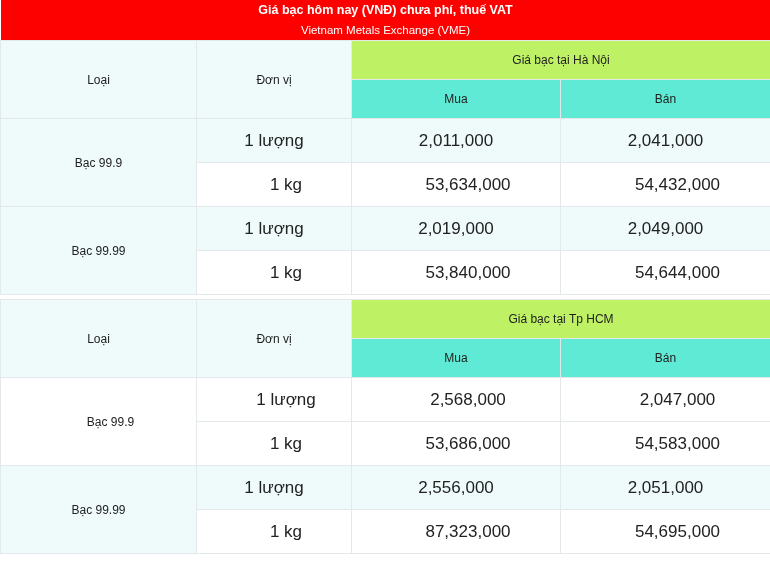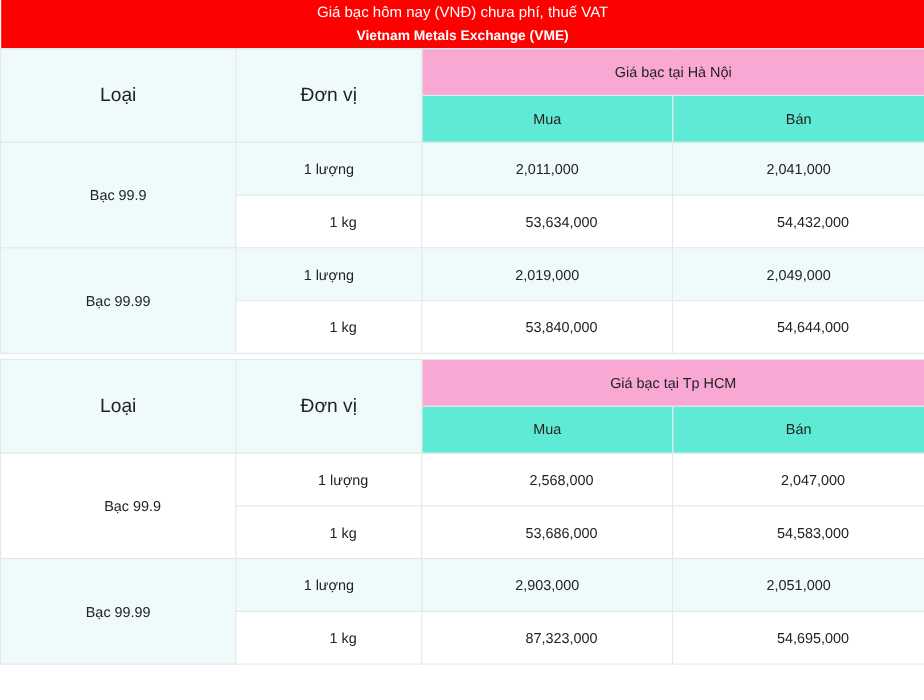--- a/index.html
+++ b/index.html
@@ -27,39 +27,39 @@
   }
   
   .banner {
     background: #fd0000;
     color: #ffffff;
     padding: 10px 6px 12px 6px;
     border: none !important;
   }
   .banner .line1 {
     font-size: 12.5px;
-    font-weight: normal;
+    font-weight: bold;
     line-height: 20px;
   }
   .banner .line2 {
     font-size: 11.5px;
-    font-weight: bold;
+    font-weight: normal;
     line-height: 20px;
   }
   
   .hdr {
-    background: #f9a8d4;
+    background: #bef264;
     font-weight: bold;
     font-size: 12px;
     height: 38px;
   }
   .hdr-tall {
     background: #effbfb;
     font-weight: bold;
-    font-size: 16px;
+    font-size: 12px;
     margin-top: 32px;
   }
   .sub {
     background: #5eead4;
     font-weight: bold;
     font-size: 12px;
     height: 38px;
   }
   
   .type-cell {
@@ -68,21 +68,21 @@
     margin-left: 48px;
   }
   .row-alt td {
     background: #effbfb;
   }
   .row-plain td {
     background: #ffffff;
     padding-left: 24px;
   }
   .unit, .val {
-    font-size: 12px;
+    font-size: 17px;
     height: 43px;
   }
   .spacer-row td {
     border: none;
     height: 4px;
     background: #ffffff;
   }
   col.c1 { width: 196px; }
   col.c2 { width: 155px; }
   col.c3 { width: 209px; }
@@ -163,21 +163,21 @@
     </tr>
     <tr class="row-plain">
       <td class="unit">1 kg</td>
       <td class="val">53,686,000</td>
       <td class="val">54,583,000</td>
     </tr>
 
     <tr class="row-alt">
       <td class="type-cell" rowspan="2">Bạc 99.99</td>
       <td class="unit">1 lượng</td>
-      <td class="val">2,903,000</td>
+      <td class="val">2,556,000</td>
       <td class="val">2,051,000</td>
     </tr>
     <tr class="row-plain">
       <td class="unit">1 kg</td>
       <td class="val">87,323,000</td>
       <td class="val">54,695,000</td>
     </tr>
   </tbody>
 </table>
 

